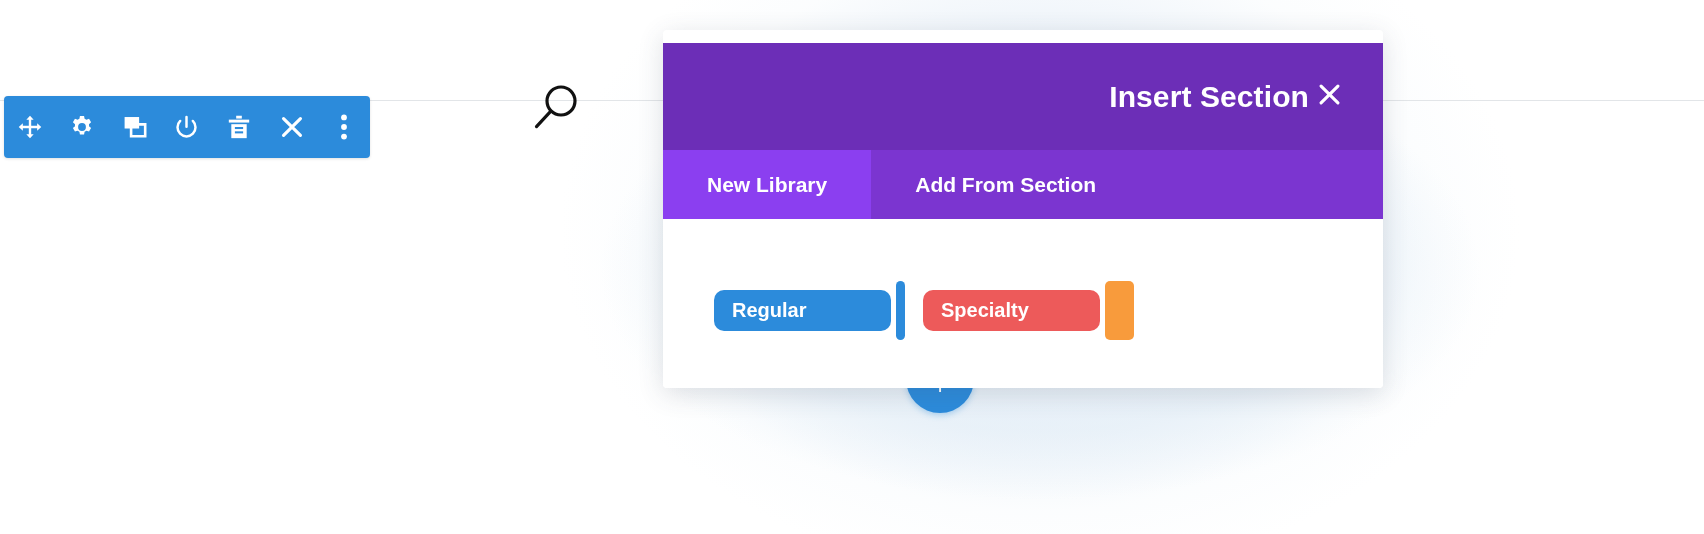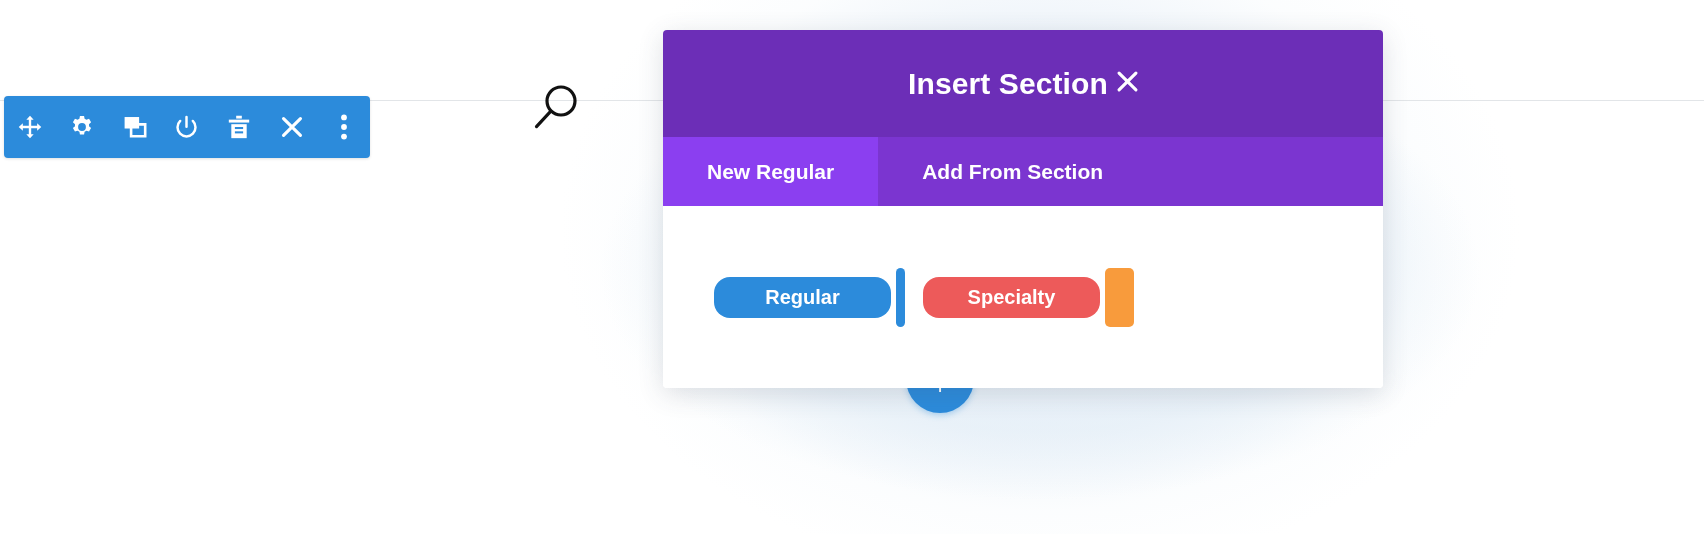--- a/index.html
+++ b/index.html
@@ -131,23 +131,24 @@
     background: #ffffff;
     box-shadow: 0 6px 26px rgba(60,70,90,0.16);
     overflow: hidden;
     z-index: 5;
   }
   .modal-header {
     height: 107px;
     background: #6C2EB7;
     display: flex;
     align-items: center;
-    justify-content: center;
+    justify-content: flex-end;
     padding: 0 34px 0 44px;
     box-sizing: border-box;
+    margin-top: 13px;
   }
   .modal-title {
     color: #ffffff;
     font-size: 30px;
     font-weight: 700;
     letter-spacing: .1px;
   }
   .modal-close {
     width: 40px;
     height: 40px;
@@ -187,24 +188,23 @@
   }
 
   .layout-group {
     display: flex;
     align-items: center;
   }
   .layout-group + .layout-group { margin-left: 18px; }
 
   .layout-btn {
     height: 41px;
-    border-radius: 16px;
-    display: flex;
-    align-items: center;
-    justify-content: center;
+    border-radius: 10px;
+    display: flex;
+    align-items: center;
     color: #ffffff;
     font-size: 20px;
     font-weight: 700;
     cursor: pointer;
     box-sizing: border-box;
     padding: 0 18px;
   }
   .layout-btn.regular    { width: 177px; background: #2c8bdb; }
   .layout-btn.specialty  { width: 177px; background: #ed5a5a; }
   .layout-btn.fullwidth  { width: 143px; background: #8B3FF0; }
@@ -315,21 +315,21 @@
         <span>
           <svg width="27" height="27" viewBox="0 0 24 24" fill="none" stroke="#ffffff" stroke-width="2.8" stroke-linecap="round">
             <path d="M4.5 4.5 L19.5 19.5 M19.5 4.5 L4.5 19.5"></path>
           </svg>
         </span>
       </div>
     </div>
 
     <div class="modal-tabs">
       <div class="modal-tab active">
-        <span>New Regular</span>
+        <span>New Library</span>
       </div>
       <div class="modal-tab">
         <span>Add From Section</span>
       </div>
     </div>
 
     <div class="modal-body">
 
       <div class="layout-group">
         <div class="layout-btn regular">

